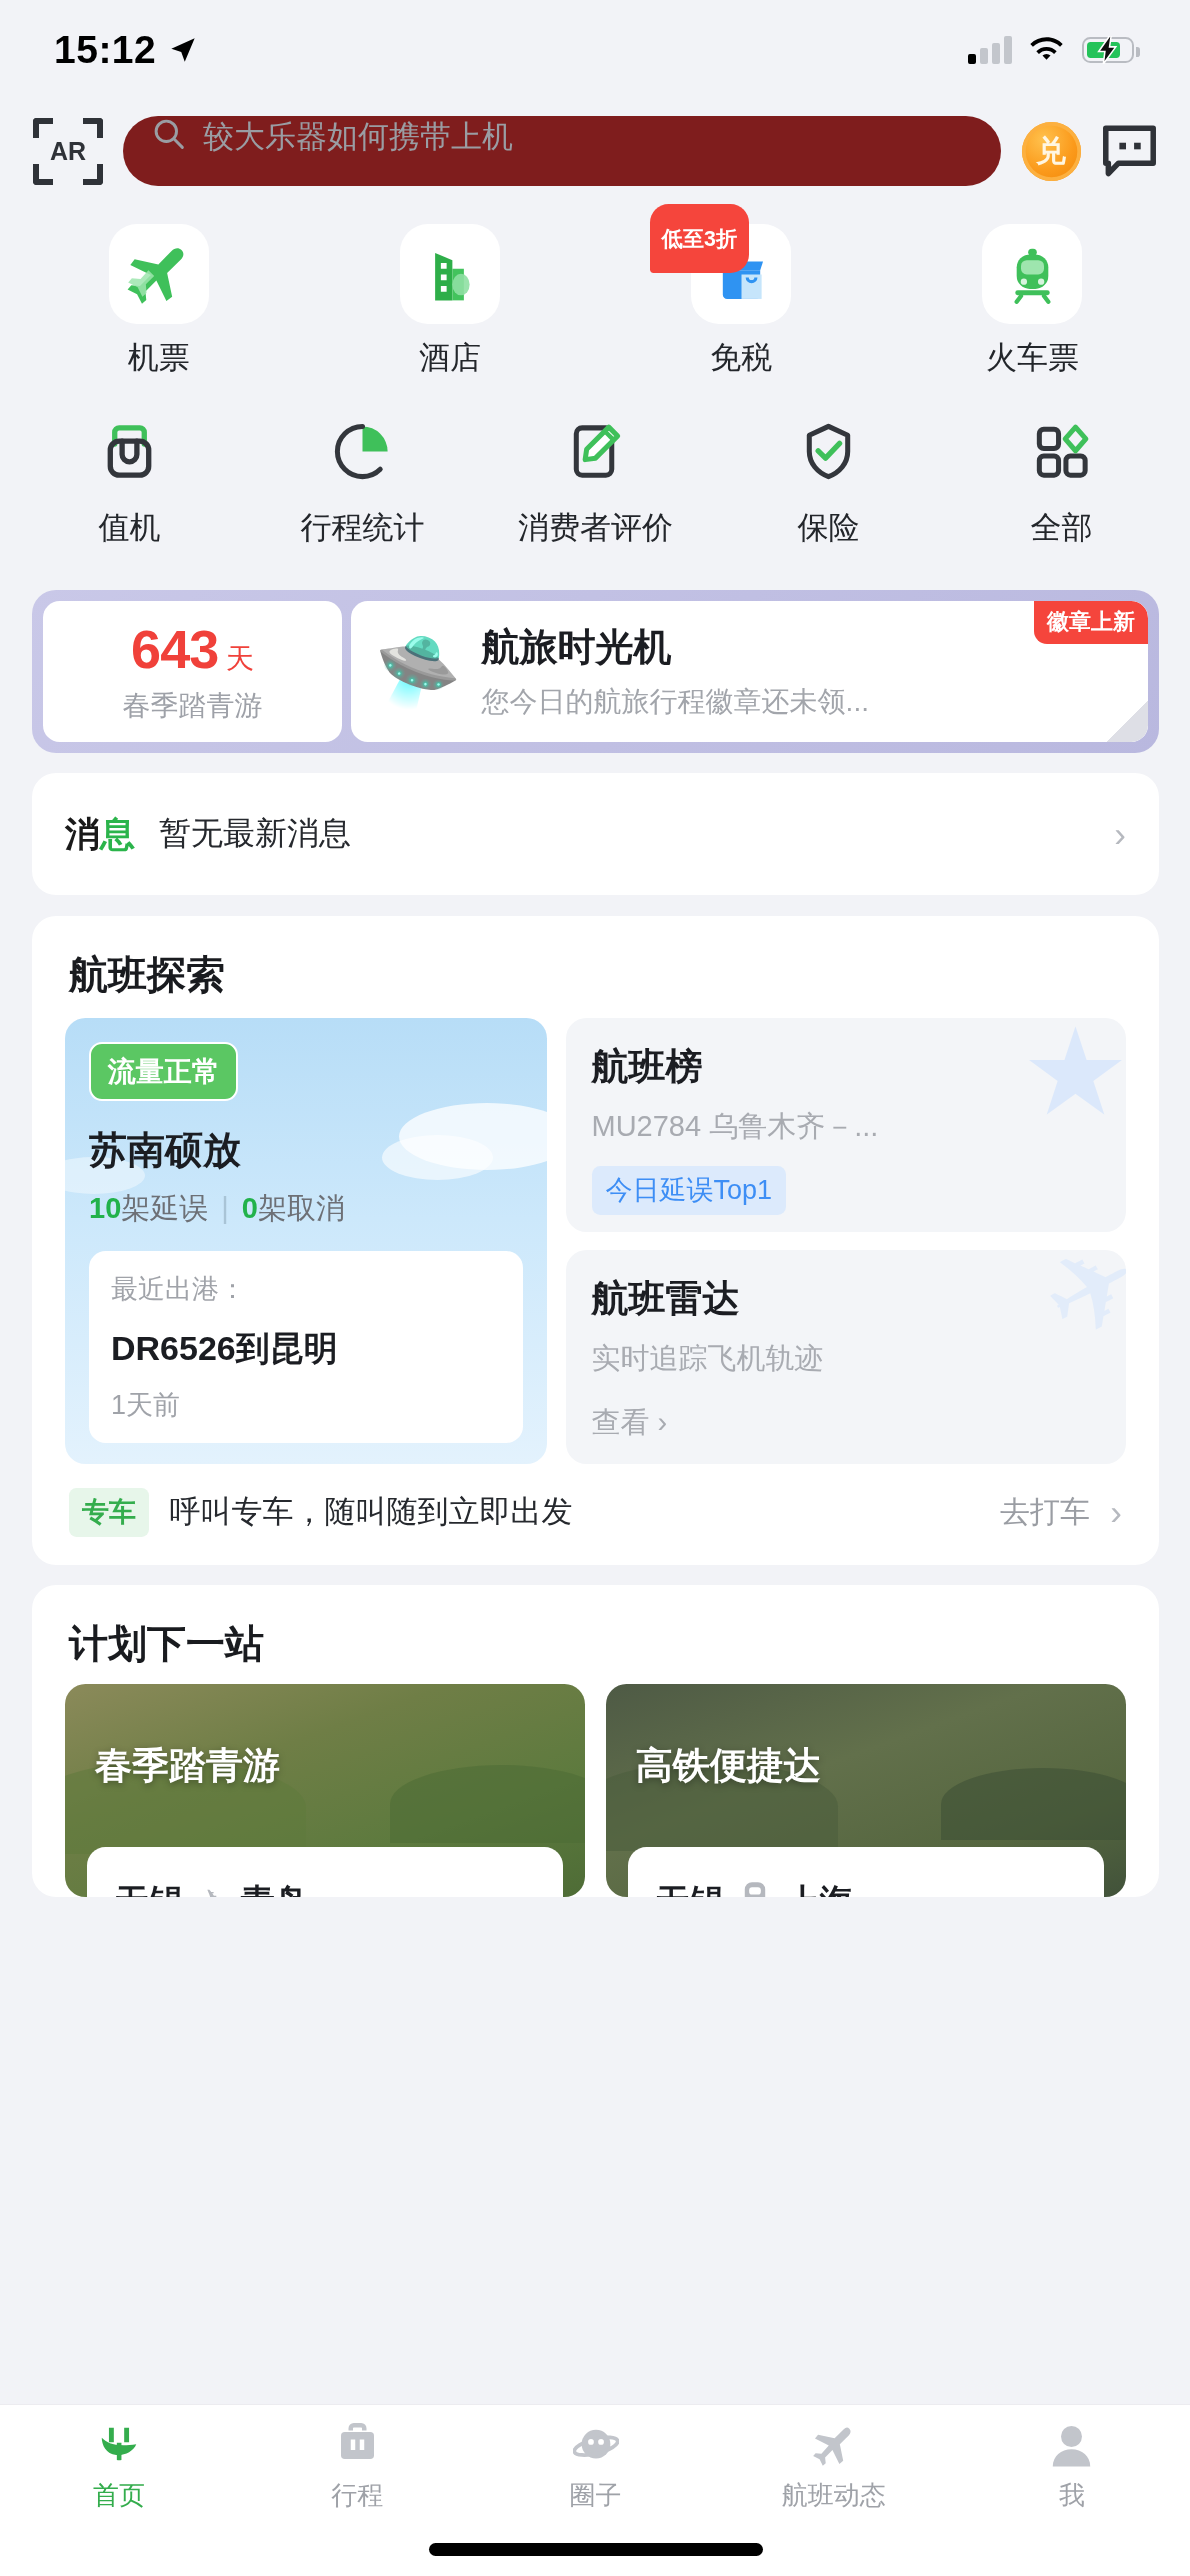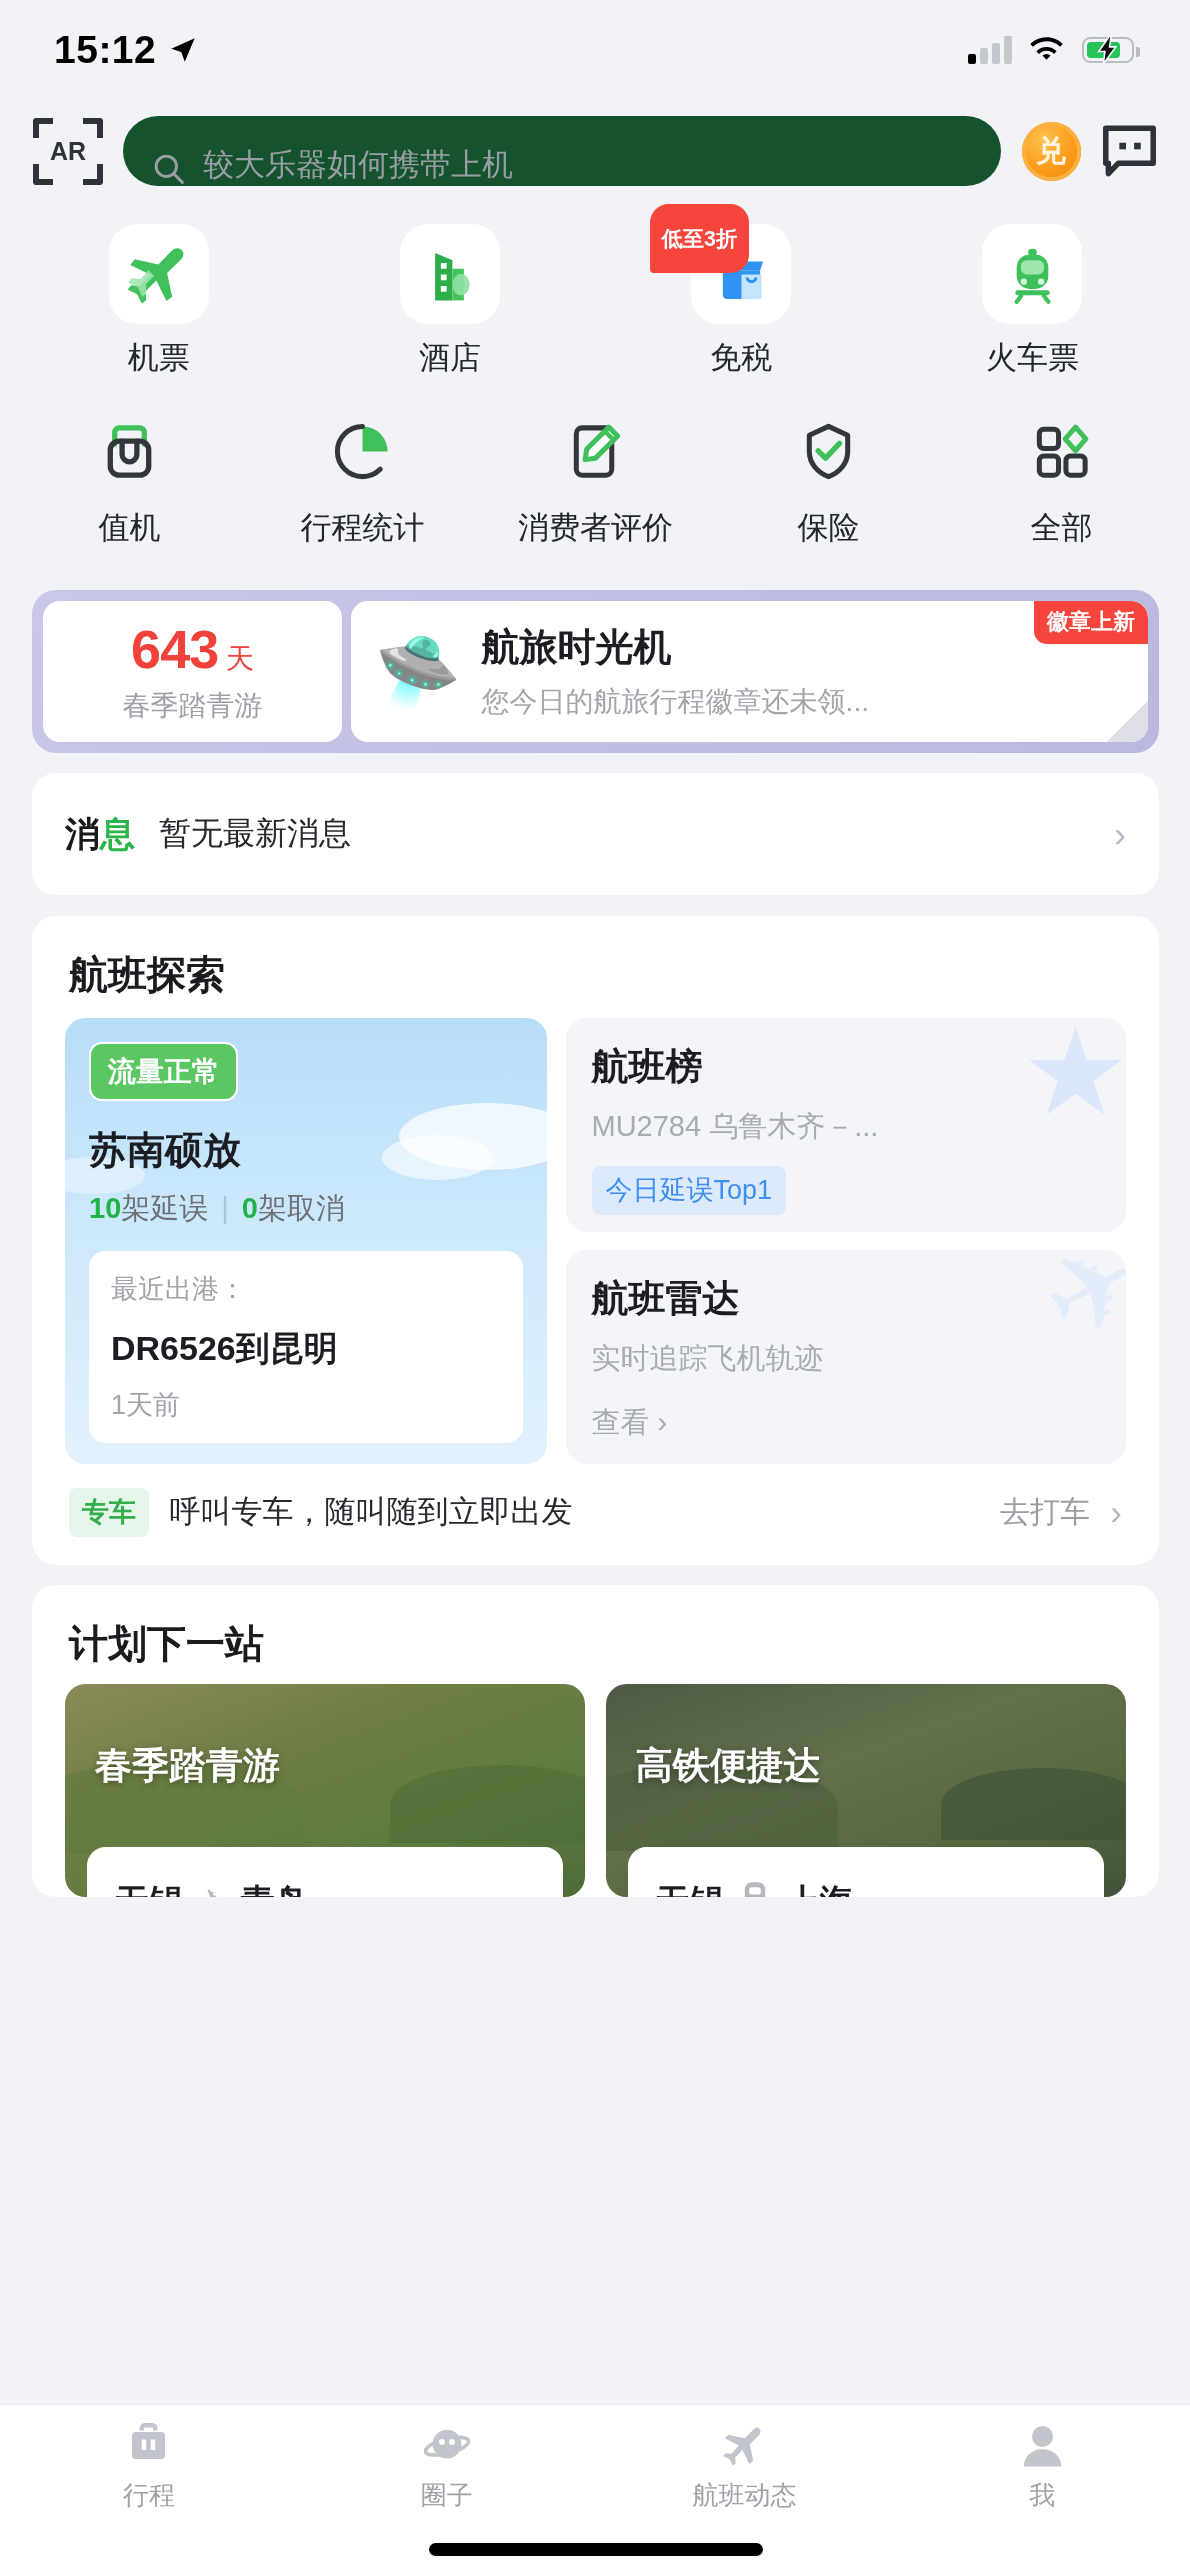--- a/index.html
+++ b/index.html
@@ -38,22 +38,22 @@
   .header{ display:flex; align-items:center; padding:9.3px 33px 0 33px; gap:20.4px; height:93px; }
   .ar{ width:70px; height:67px; position:relative; flex:0 0 auto; }
   .ar .c{ position:absolute; width:20.4px; height:20.4px; border:6.5px solid #2f3238; }
   .ar .tl{ left:0; top:0; border-right:none; border-bottom:none; border-radius:3.7px 0 0 0;}
   .ar .tr{ right:0; top:0; border-left:none; border-bottom:none; border-radius:0 3.7px 0 0;}
   .ar .bl{ left:0; bottom:0; border-right:none; border-top:none; border-radius:0 0 0 3.7px;}
   .ar .br{ right:0; bottom:0; border-left:none; border-top:none; border-radius:0 0 3.7px 0;}
   .ar .lbl{ position:absolute; inset:0; display:flex; align-items:center;
             justify-content:center; font-size:25px; font-weight:700; color:#2f3238; }
   .searchbox{
-    flex:1 1 auto; height:70px; background:#14532d; border-radius:35px;
-    display:flex; align-items:flex-end; gap:16.7px; padding:0 28px; overflow:hidden;
+    flex:1 1 auto; height:70px; background:#7f1d1d; border-radius:35px;
+    display:flex; align-items:flex-start; gap:16.7px; padding:0 28px; overflow:hidden;
   }
   .sb-ph{ font-size:31px; color:#9a9da3; white-space:nowrap; }
   .coin{
     width:59px; height:59px; border-radius:50%; flex:0 0 auto;
     background:radial-gradient(circle at 36% 30%,#ffc14d 0%,#fb9a1b 55%,#ef8407 100%);
     box-shadow:0 0 0 3.7px #fcb040 inset;
     display:flex; align-items:center; justify-content:center;
     color:#fff6e2; font-size:30px; font-weight:700;
   }
   .chat{ width:57px; height:52px; flex:0 0 auto; position:relative; }
@@ -478,20 +478,30 @@
         <span>上海</span>
       </div>
     </div>
   </div>
 </div>
 
 <div class="watermark">知乎 @CDAI ppgf17</div>
 
 <div class="tabbar">
 
+  <div class="tab active">
+    <span class="ic">
+      <svg width="46" height="46" viewBox="0 0 32 32">
+        <path d="M9 4h3.4v10H9zM19.6 4H23v10h-3.4z" fill="#34ad4d"></path>
+        <path d="M4 11c4 4 10 6.5 24 4.5-2 5-8 8-14 7.5-7-.6-10-7-10-12z" fill="#34ad4d"></path>
+        <path d="M14.5 14.5h3.2v12c-1.1.2-2.2.2-3.2 0z" fill="#34ad4d"></path>
+      </svg>
+    </span>
+    <span class="tl">首页</span>
+  </div>
 
   <div class="tab">
     <span class="ic">
       <svg width="43" height="45" viewBox="0 0 28 30">
         <path d="M9.5 5V3.5a2 2 0 0 1 2-2h5a2 2 0 0 1 2 2V5" fill="none" stroke="#c2c5cb" stroke-width="3"></path>
         <rect x="3" y="6" width="22" height="18" rx="2.5" fill="#c2c5cb"></rect>
         <rect x="9.5" y="11" width="3" height="7" fill="#fff"></rect>
         <rect x="15.5" y="11" width="3" height="7" fill="#fff"></rect>
       </svg>
     </span>

